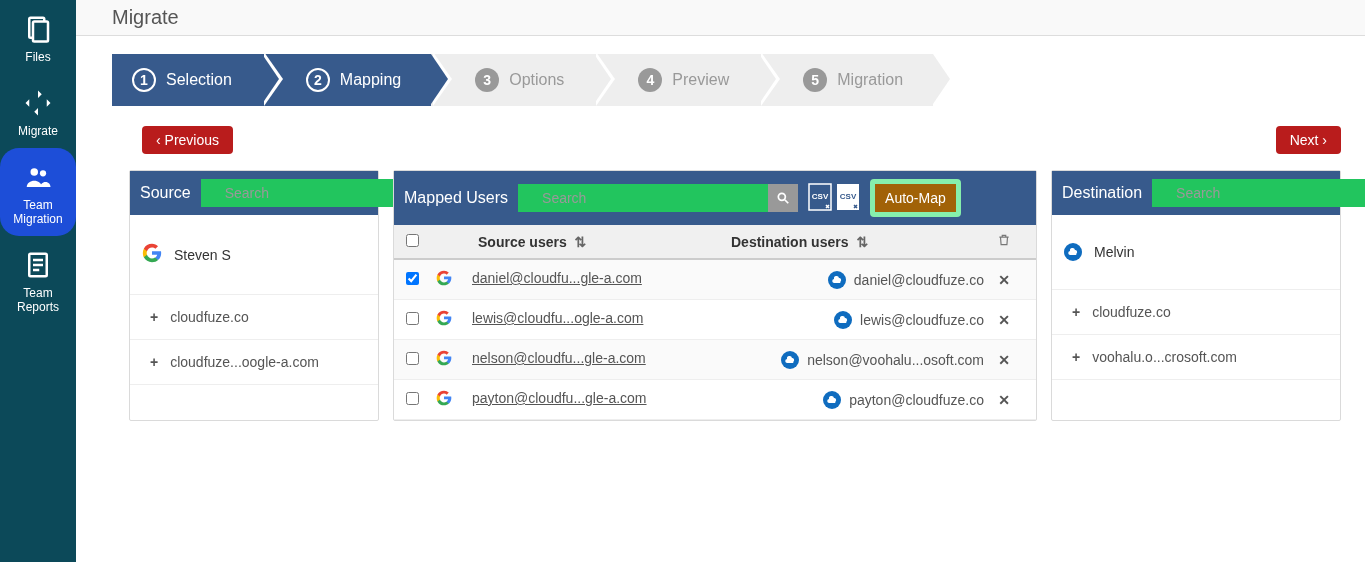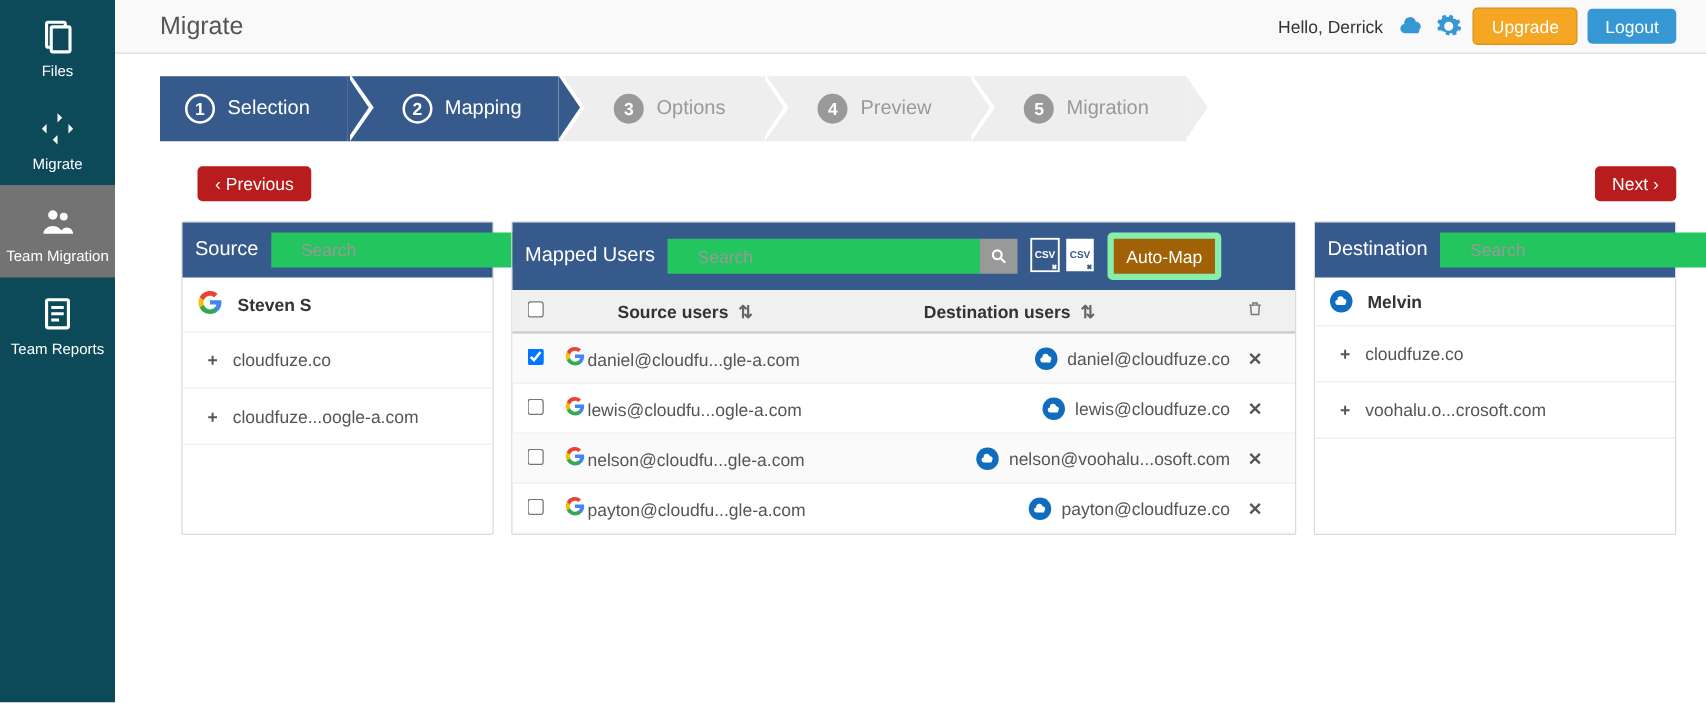--- a/index.html
+++ b/index.html
@@ -7,34 +7,34 @@
   font-family: "Helvetica Neue", Helvetica, Arial, sans-serif;
   font-size: 14px;
   color: #333;
   background: #fff;
   width: 1365px;
   height: 562px;
   overflow: hidden;
 }
 .app { display: flex; height: 100%; }
 .sidebar {
-  width: 92px;
+  width: 76px;
   background: #0c4959;
   display: flex;
   flex-direction: column;
   color: #fff;
 }
 .sidebar-item {
   padding: 14px 4px 10px;
   text-align: center;
   font-size: 12px;
   cursor: pointer;
   color: #fff;
 }
-.sidebar-item.active { background: #737373; }
+.sidebar-item.active { background: #1d4ed8; border-radius: 19px; }
 .sidebar-icon { display: block; margin: 0 auto 6px; }
 .main { flex: 1; display: flex; flex-direction: column; }
 .topbar {
   display: flex;
   align-items: center;
   justify-content: space-between;
   padding: 6px 24px 6px 36px;
   border-bottom: 1px solid #ddd;
   background: #f9f9f9;
 }
@@ -145,23 +145,23 @@
 }
 .csv-wrap { display: flex; gap: 4px; align-items: center; }
 .csv-icon { width: 24px; height: 28px; fill: #fff; }
 .csv-icon.active rect { fill: #fff; }
 .csv-icon.active text { fill: #375a8c; }
 
 .user-head {
   display: flex;
   align-items: center;
   gap: 12px;
-  padding: 10px 12px;
+  padding: 28px 12px;
   border-bottom: 1px solid #eee;
-  font-weight: bold;
+  font-weight: normal;
 }
 .tree-item {
   display: flex;
   align-items: center;
   gap: 12px;
   padding: 14px 12px 14px 20px;
   border-bottom: 1px solid #eee;
   cursor: pointer;
   color: #555;
 }
@@ -185,21 +185,21 @@
 
 .map-row {
   display: flex;
   align-items: center;
   padding: 10px 12px;
   border-bottom: 1px solid #eee;
   color: #555;
 }
 .map-row:nth-child(odd) { background: #fafafa; }
 .mr-cb { width: 30px; }
-.mr-src { flex: 1; display: flex; align-items: flex-end; gap: 2px; }
+.mr-src { flex: 1; display: flex; align-items: flex-start; gap: 20px; text-decoration: underline; }
 .mr-dst { flex: 1; display: flex; align-items: center; gap: 8px; justify-content: flex-end; }
 .mr-del { width: 40px; text-align: center; cursor: pointer; }
 .ico-g { display: inline-block; }
 .ico-od {
   display: inline-flex;
   width: 18px; height: 18px;
   border-radius: 50%;
   background: #0f6cbf;
   color: #fff;
   align-items: center;
@@ -241,35 +241,20 @@
           <line x1="8" y1="12" x2="16" y2="12"></line>
           <line x1="8" y1="16" x2="13" y2="16"></line>
         </svg>
       <span>Team Reports</span>
     </div>
   </nav>
 
   <div class="main">
     <div class="topbar">
       <div class="page-title">Migrate</div>
-      <div class="topbar-right">
-        <span class="greeting">Hello, Derrick</span>
-        <span class="top-icon">
-          <svg width="22" height="22" viewBox="0 0 24 24" fill="#3597d3">
-              <path d="M19 15a4 4 0 0 0-3-6.9A5 5 0 0 0 6 10a4 4 0 0 0 1 8h11a3 3 0 0 0 1-3z"></path>
-            </svg>
-        </span>
-        <span class="top-icon">
-          <svg width="22" height="22" viewBox="0 0 24 24" fill="#3597d3">
-              <path d="M12 8a4 4 0 1 0 0 8 4 4 0 0 0 0-8zm9 4l2 1-1 3-2-.5a8 8 0 0 1-1.5 1.5l.5 2-3 1-1-2h-2l-1 2-3-1 .5-2A8 8 0 0 1 5 15.5L3 16l-1-3 2-1v-2L2 9l1-3 2 .5A8 8 0 0 1 6.5 5L6 3l3-1 1 2h2l1-2 3 1-.5 2A8 8 0 0 1 19 6.5l2-.5 1 3-2 1v2z"></path>
-            </svg>
-        </span>
-        <button class="btn btn-upgrade">Upgrade</button>
-        <button class="btn btn-logout">Logout</button>
-      </div>
     </div>
 
     <div class="content">
       <div class="wizard">
         <div class="wz-step active">
           <span class="wz-num">1</span>
           <span>Selection</span>
         </div>
         <div class="wz-step active">
           <span class="wz-num">2</span>

